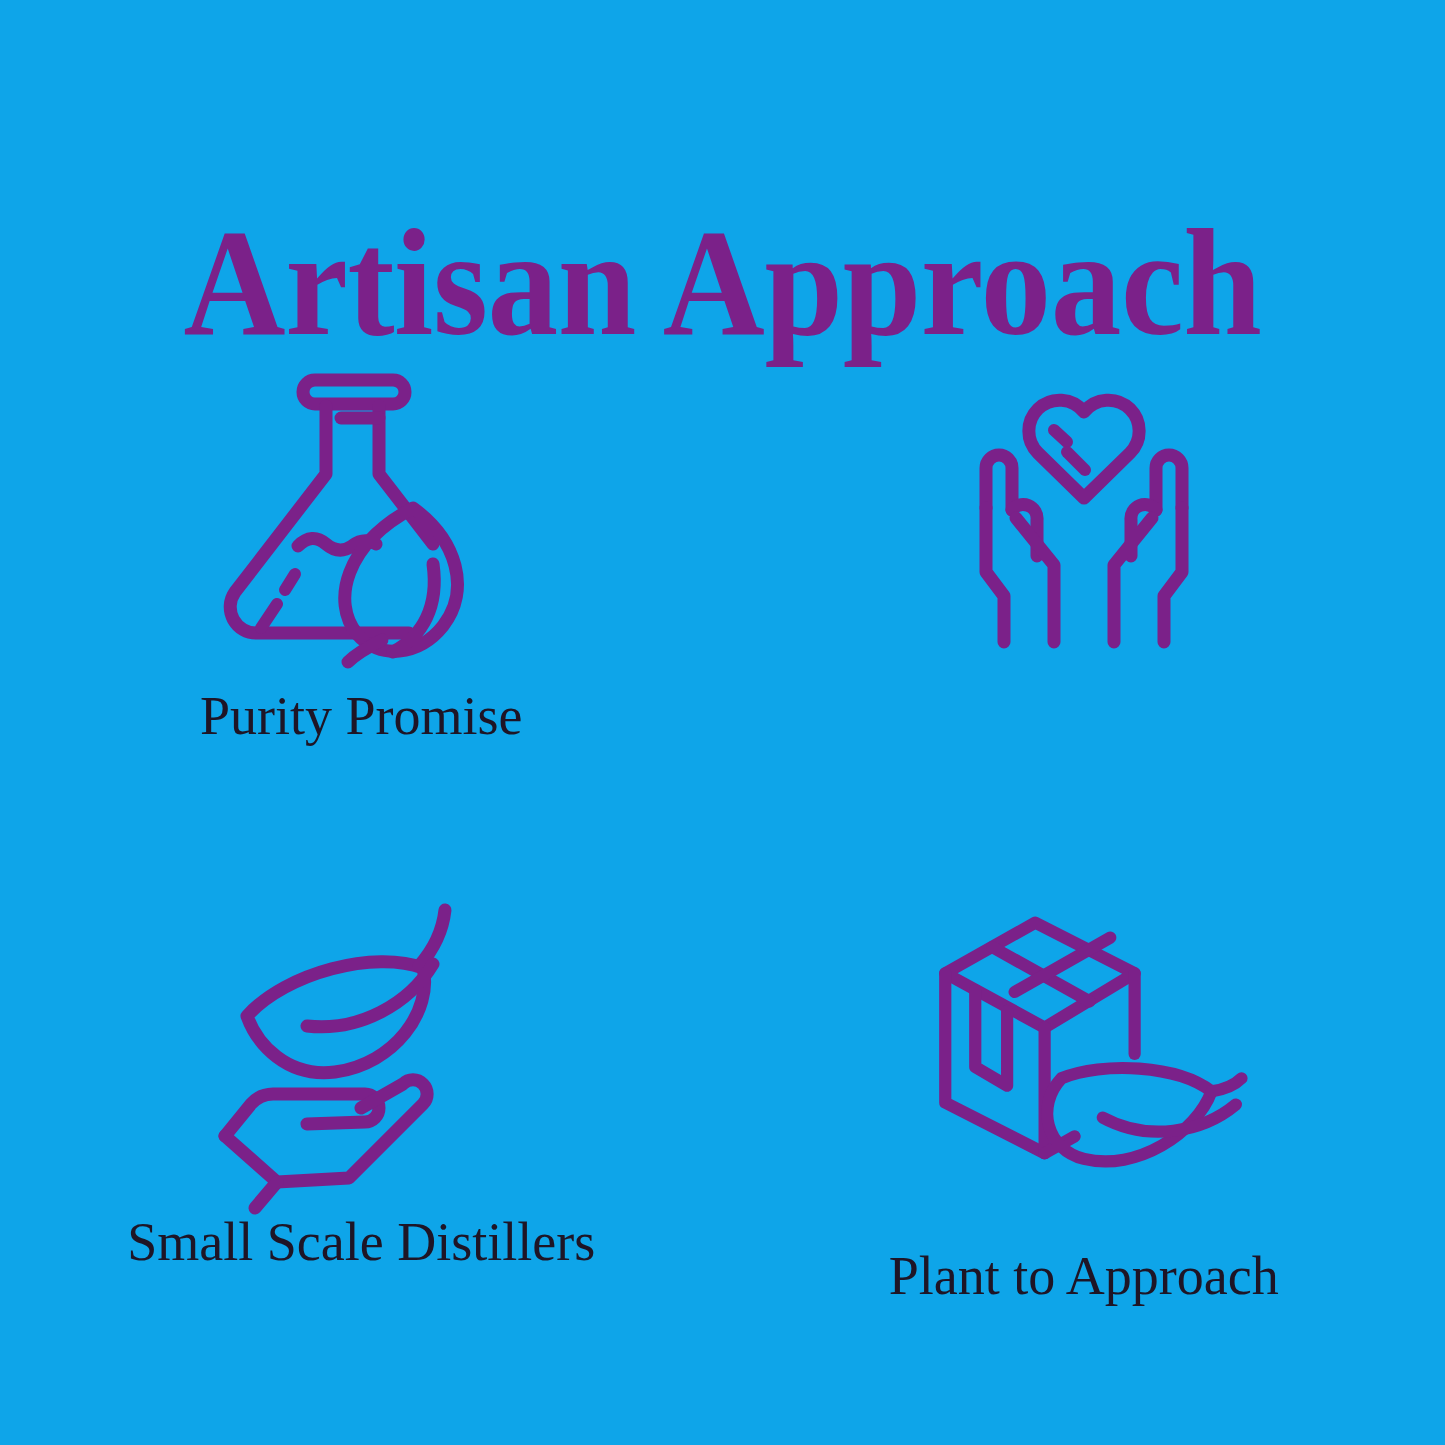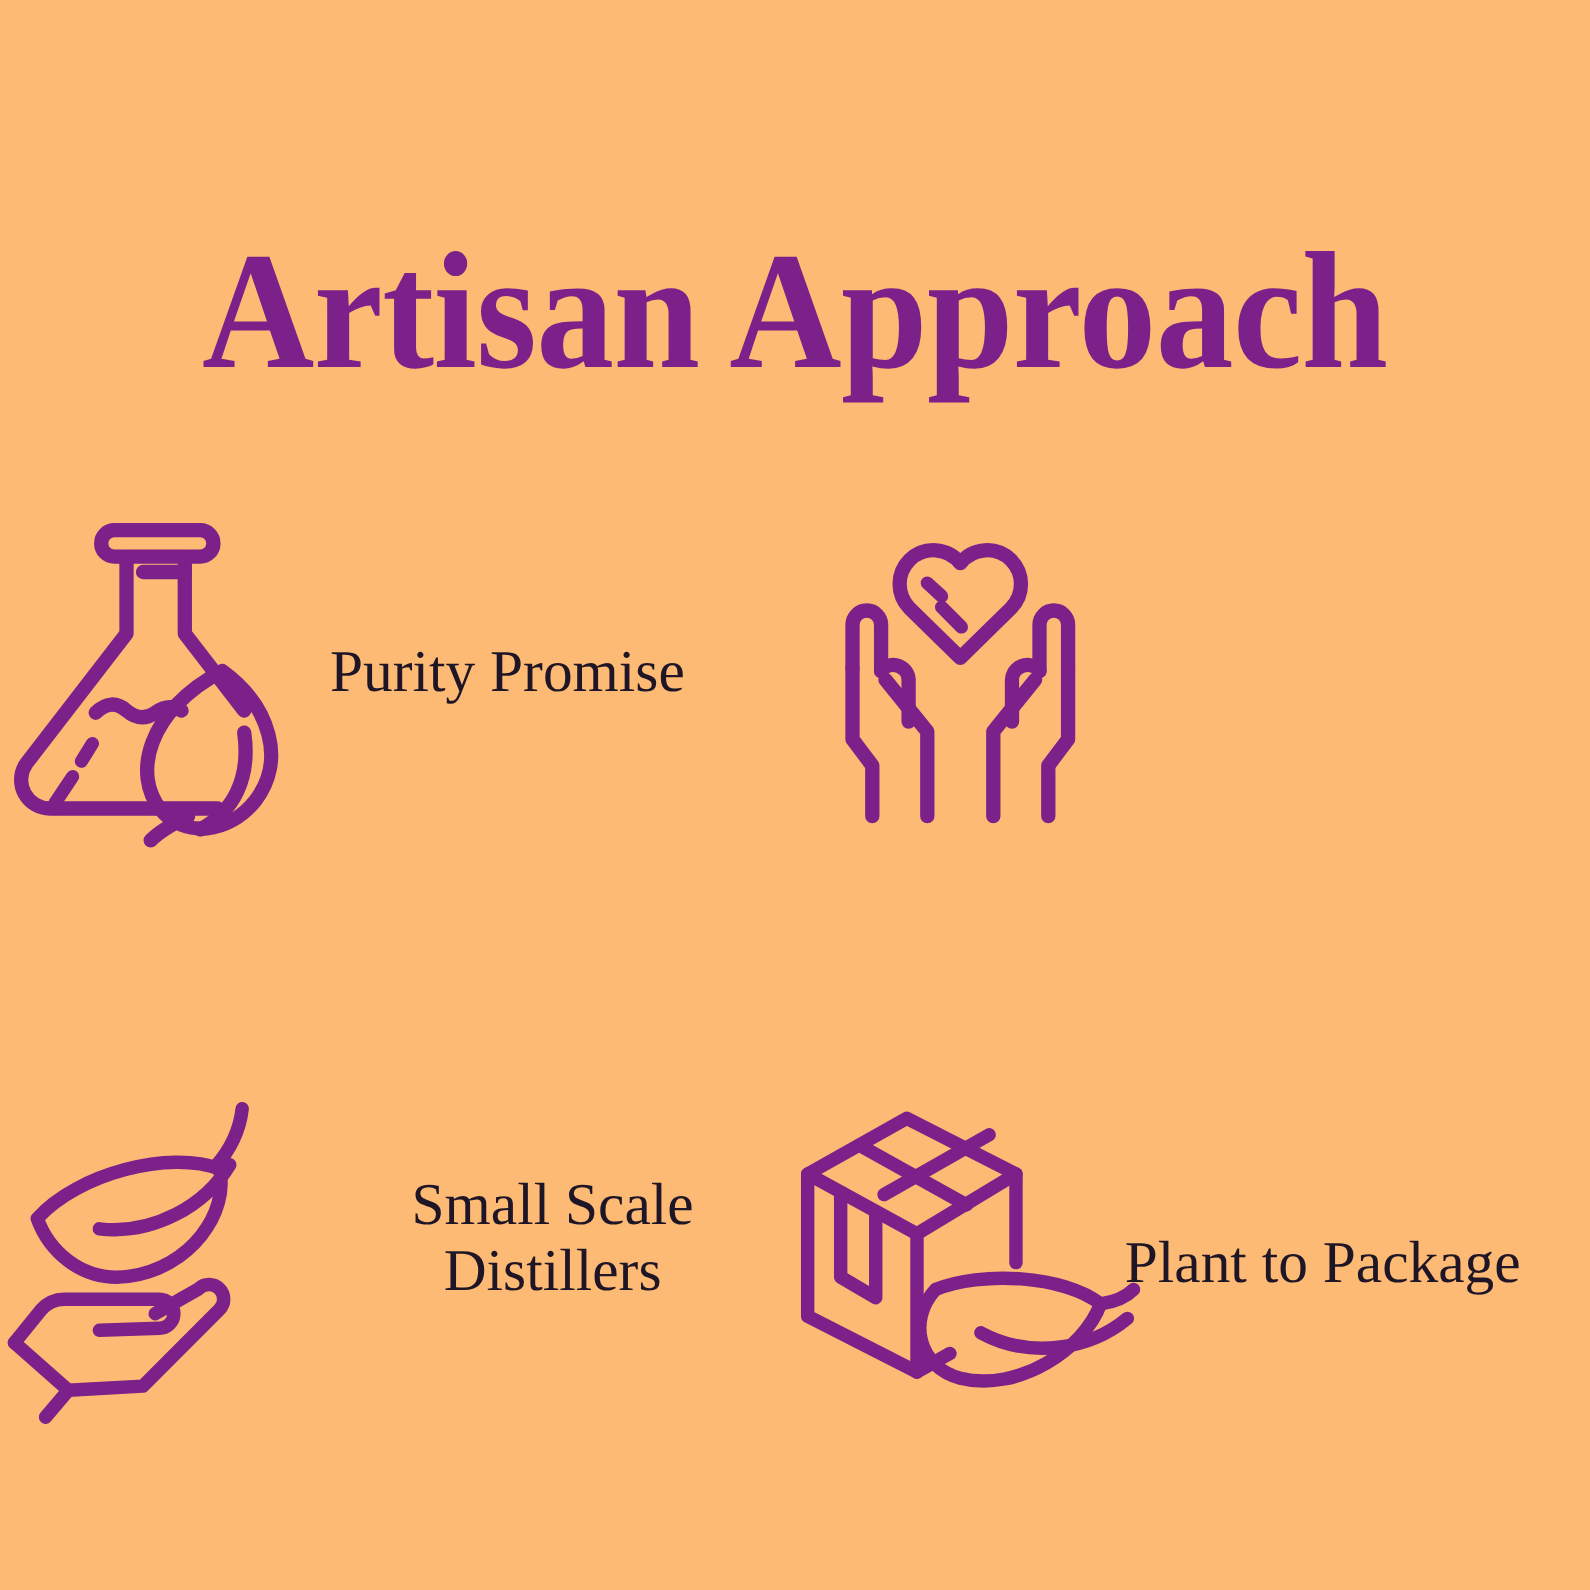--- a/index.html
+++ b/index.html
@@ -10,21 +10,21 @@
     width: 1445px;
     height: 1445px;
     background: #f8f7f6;
     font-family: "Liberation Serif", "DejaVu Serif", serif;
     overflow: hidden;
   }
   .page {
     position: relative;
     width: 1445px;
     height: 1445px;
-    background: #fdba74;
+    background: #0ea5e9;
     box-sizing: border-box;
   }
 
   
   .title-wrap {
     position: absolute;
     top: 104px;
     left: 0;
     width: 1445px;
     text-align: center;
@@ -49,21 +49,21 @@
     left: 0;
     width: 1445px;
     height: 1060px;
     display: grid;
     grid-template-columns: 1fr 1fr;
     grid-template-rows: 1fr 1fr;
   }
   .cell {
     position: relative;
     display: flex;
-    flex-direction: row;
+    flex-direction: column;
     align-items: center;
     justify-content: flex-start;
   }
   .icon-box {
     width: 300px;
     height: 300px;
     display: flex;
     align-items: center;
     justify-content: center;
   }
@@ -267,17 +267,17 @@
                                    c 44 -18 124 -14 160 14
                                    c -16 44 -80 86 -136 72
                                    c -40 -10 -52 -56 -24 -86 z"></path>
 
           <path class="stroke" d="M296 192 c 14 -2 24 -6 32 -14"></path>
 
           <path class="stroke" d="M180 220
                                    c 48 26 106 16 142 -14"></path>
         </svg>
       </div>
-      <div class="caption">Plant to Package</div>
+      <div class="caption">Plant to Approach</div>
     </div>
 
   </div>
 </div>
 
 </body></html>

